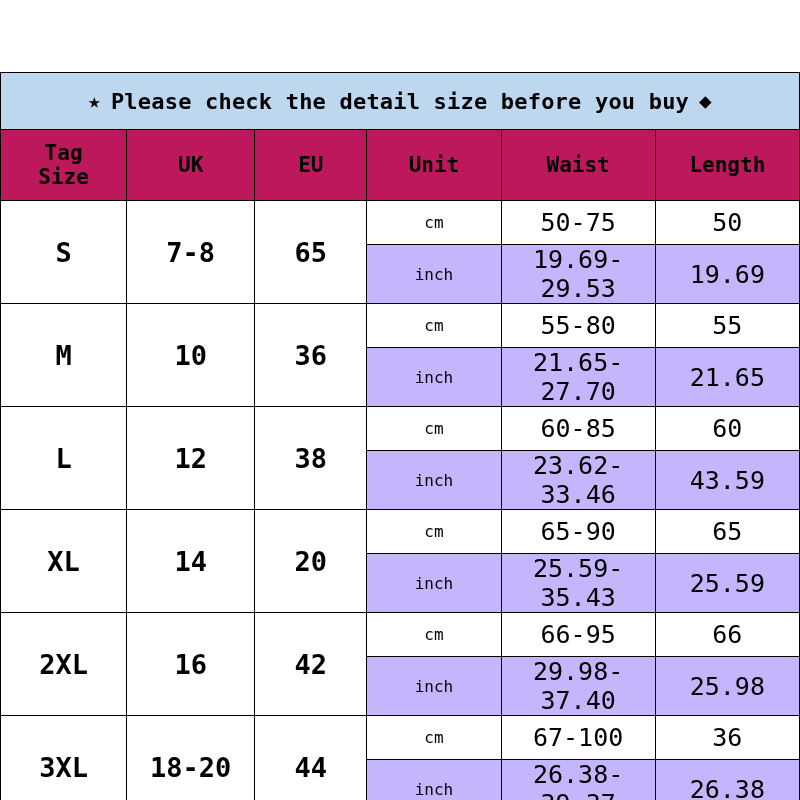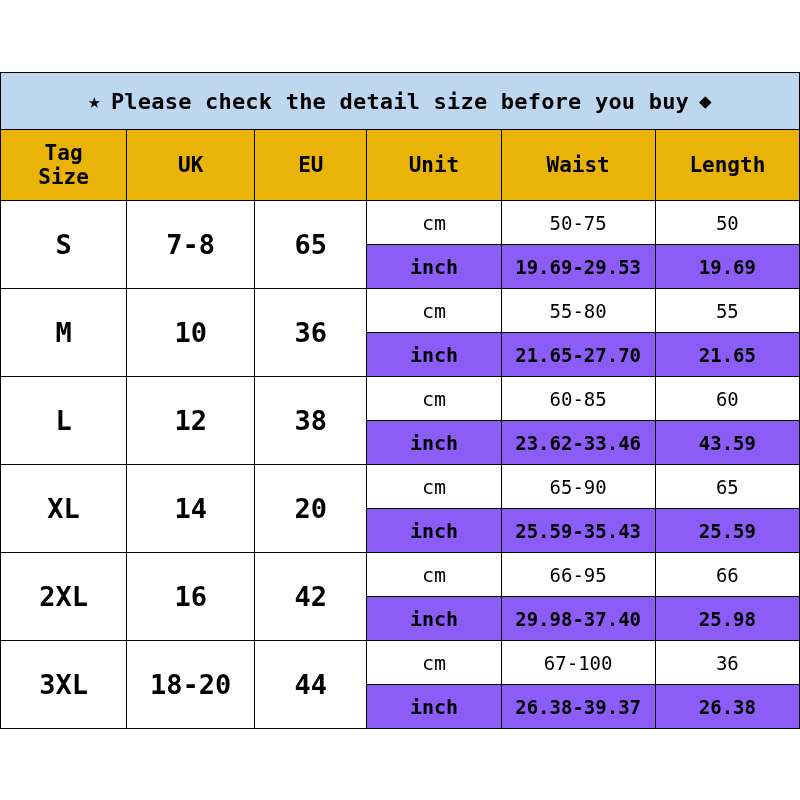--- a/index.html
+++ b/index.html
@@ -48,51 +48,50 @@
     align-items: center;
     justify-content: center;
     gap: 10px;
     white-space: nowrap;
   }
   .star-glyph, .diamond-glyph {
     font-size: 21px;
     line-height: 1;
   }
   .head-cell {
-    background: #eab308;
+    background: #be185d;
     height: 70px;
     font-size: 21px;
     font-weight: bold;
     font-family: "DejaVu Sans Mono", monospace;
     line-height: 1.15;
   }
   .head-cell .two-line {
     display: block;
   }
   .tag-cell, .uk-cell, .eu-cell {
     font-size: 27px;
     font-weight: bold;
     font-family: "DejaVu Sans Mono", monospace;
   }
   .unit-cell {
-    font-size: 20px;
+    font-size: 16px;
     height: 43px;
     font-family: "DejaVu Sans Mono", monospace;
   }
   .val-cell {
-    font-size: 19px;
+    font-size: 25px;
     height: 43px;
     font-family: "DejaVu Sans Mono", monospace;
   }
   .row-shade-cm td {
     background: #ffffff;
   }
   .row-shade-inch td {
-    background: #8b5cf6;
-    font-weight: bold;
+    background: #c4b5fd;
   }
   col.c-tag { width: 126px; }
   col.c-uk { width: 128px; }
   col.c-eu { width: 112px; }
   col.c-unit { width: 134px; }
   col.c-waist { width: 154px; }
   col.c-length { width: 144px; }
 </style>
 </head>
 <body>

